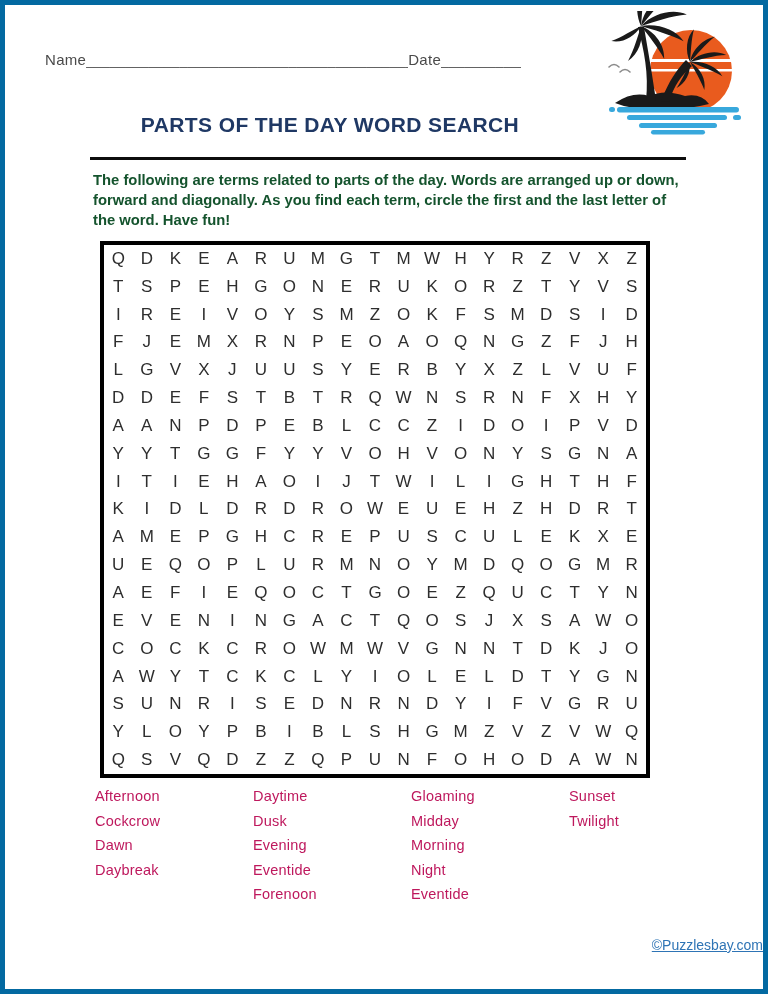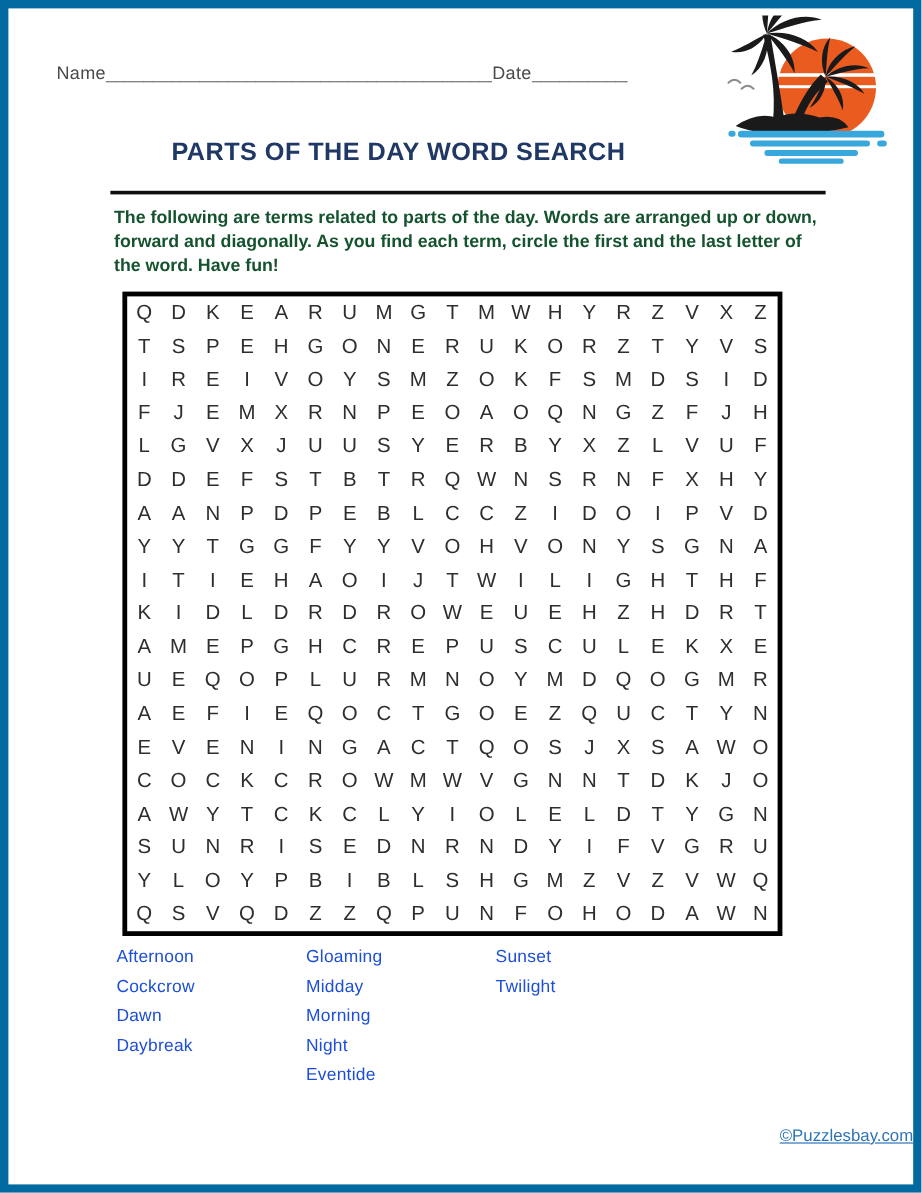--- a/index.html
+++ b/index.html
@@ -1,20 +1,20 @@
 <!DOCTYPE html>
 <html><head>
 <meta charset="utf-8">
 <style>
   * { margin:0; padding:0; box-sizing:border-box; }
   html,body { background:#fff; }
   .page {
     position:relative;
     width:768px; height:994px;
-    border:7px solid #0369a1;
+    border:5px solid #0369a1;
     background:#fff;
     font-family:"Liberation Sans", sans-serif;
     overflow:hidden;
   }
   
   .name-row {
     position:absolute; top:46px; left:40px; width:492px;
     display:flex; align-items:baseline;
     font-size:15px; color:#4a4a4a; letter-spacing:0.3px;
   }
@@ -52,21 +52,21 @@
     display:flex; align-items:center; justify-content:center;
     font-size:17px; color:#2e2e2e;
   }
   
   .word-list {
     position:absolute; top:779px; left:90px; width:640px;
     display:flex;
   }
   .word-col { width:158px; }
   .word-col:last-child { width:auto; }
-  .word { font-size:14.5px; color:#1d4ed8; line-height:24.5px; letter-spacing:0.2px; }
+  .word { font-size:14.5px; color:#be185d; line-height:24.5px; letter-spacing:0.2px; }
   
   .footer { position:absolute; top:931px; left:0; width:100%; text-align:right; }
   .footer-link {
     font-size:14px; color:#2E74B5; text-decoration:underline; cursor:pointer;
   }
 </style>
 </head>
 <body>
 
 <div class="page">
@@ -492,20 +492,27 @@
       <div class="cell">W</div>
       <div class="cell">N</div>
     </div>
 
   <div class="word-list">
       <div class="word-col">
         <div class="word">Afternoon</div>
         <div class="word">Cockcrow</div>
         <div class="word">Dawn</div>
         <div class="word">Daybreak</div>
+      </div>
+      <div class="word-col">
+        <div class="word">Daytime</div>
+        <div class="word">Dusk</div>
+        <div class="word">Evening</div>
+        <div class="word">Eventide</div>
+        <div class="word">Forenoon</div>
       </div>
       <div class="word-col">
         <div class="word">Gloaming</div>
         <div class="word">Midday</div>
         <div class="word">Morning</div>
         <div class="word">Night</div>
         <div class="word">Eventide</div>
       </div>
       <div class="word-col">
         <div class="word">Sunset</div>

